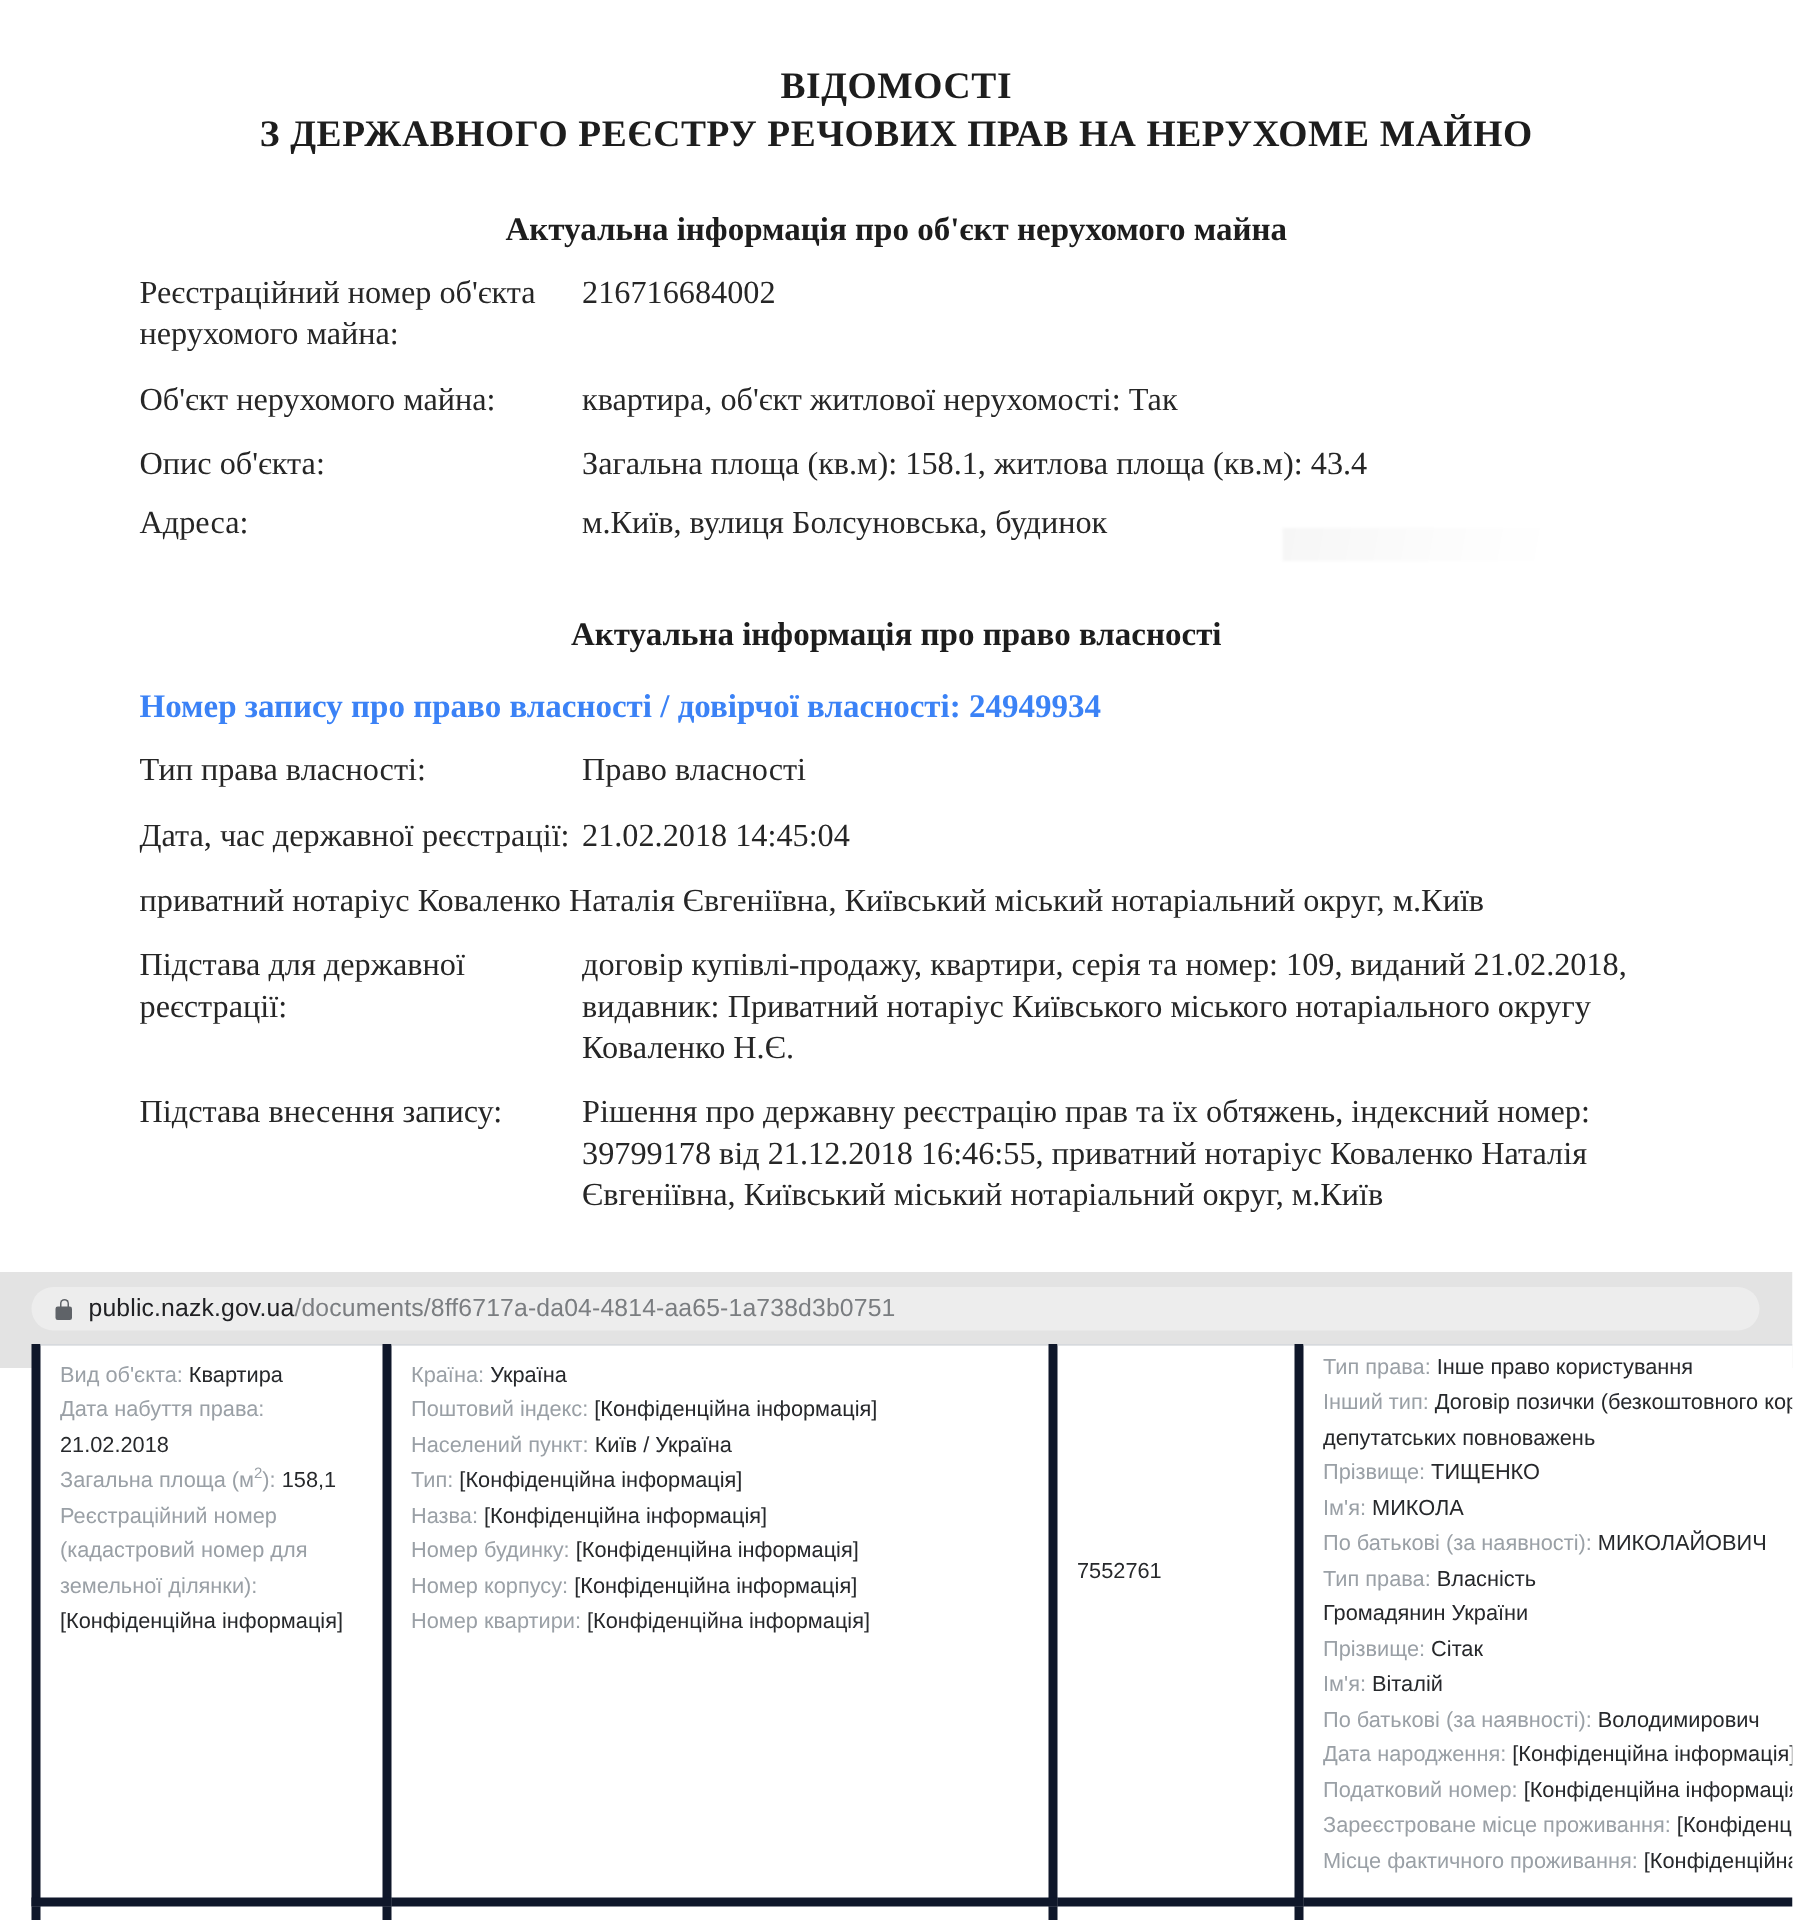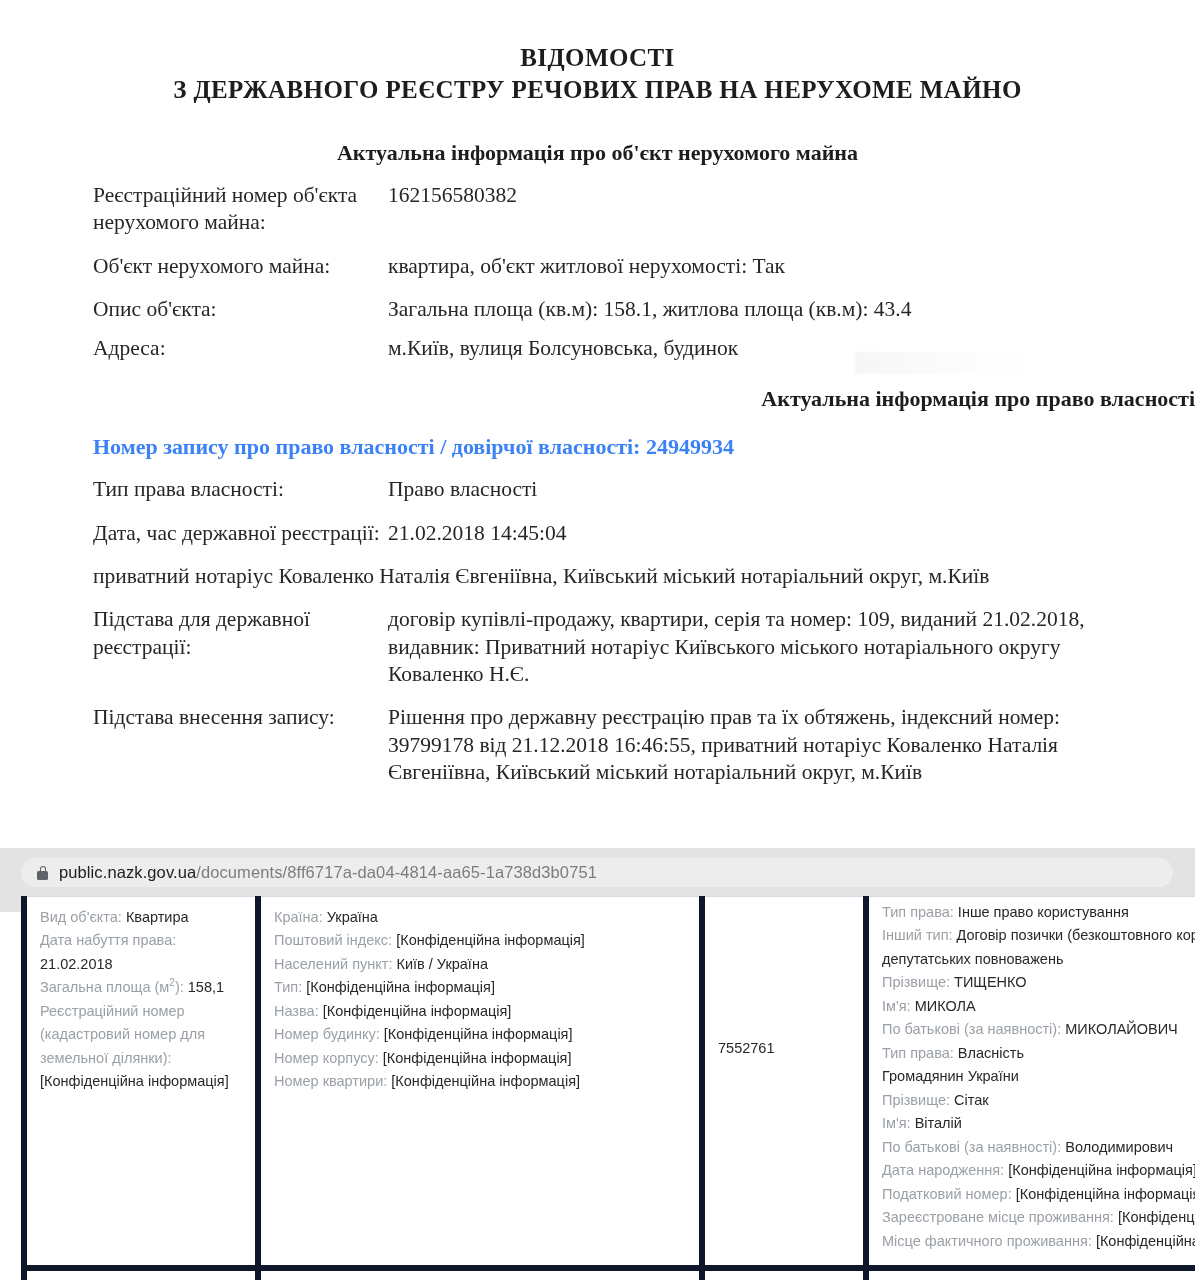--- a/index.html
+++ b/index.html
@@ -37,21 +37,21 @@
   .doc-title-l1 { margin-top: 44px; }
   .doc-title-l2 { margin-top: 4px; }
 
   .doc-section-title {
     text-align: center;
     font-weight: bold;
     font-size: 22px;
     color: #1d1d1d;
   }
   .sec1 { margin-top: 36px; }
-  .sec2 { margin-top: 24px; text-align: right; }
+  .sec2 { margin-top: 48px; }
 
   .record-head {
     font-weight: bold;
     font-size: 22px;
     color: #3b82f6;
     margin-left: 93px;
     margin-top: 22px;
   }
 
   .row {
@@ -189,21 +189,21 @@
 
 <div class="doc">
 
   <div class="doc-title doc-title-l1">ВІДОМОСТІ</div>
   <div class="doc-title doc-title-l2">З ДЕРЖАВНОГО РЕЄСТРУ РЕЧОВИХ ПРАВ НА НЕРУХОМЕ МАЙНО</div>
 
   <div class="doc-section-title sec1">Актуальна інформація про об'єкт нерухомого майна</div>
 
   <div class="row">
     <div class="lbl">Реєстраційний номер об'єкта нерухомого майна:</div>
-    <div class="val">162156580382</div>
+    <div class="val">216716684002</div>
   </div>
   <div class="row">
     <div class="lbl">Об'єкт нерухомого майна:</div>
     <div class="val">квартира, об'єкт житлової нерухомості: Так</div>
   </div>
   <div class="row">
     <div class="lbl">Опис об'єкта:</div>
     <div class="val">Загальна площа (кв.м): 158.1, житлова площа (кв.м): 43.4</div>
   </div>
   <div class="row tight">

